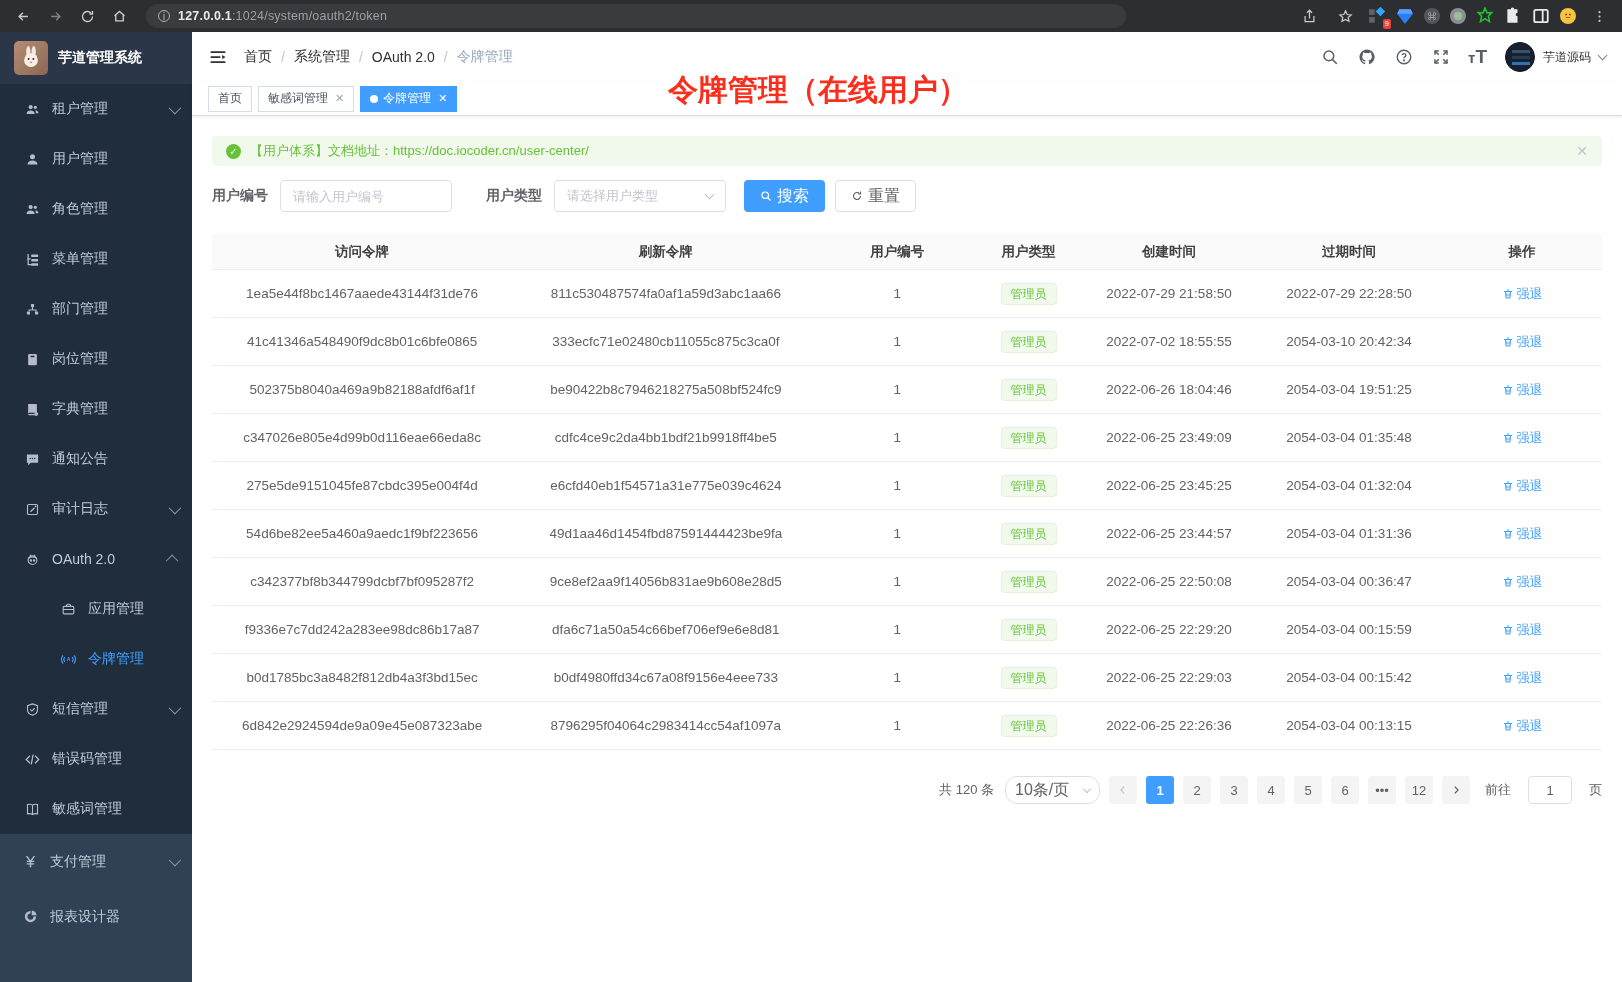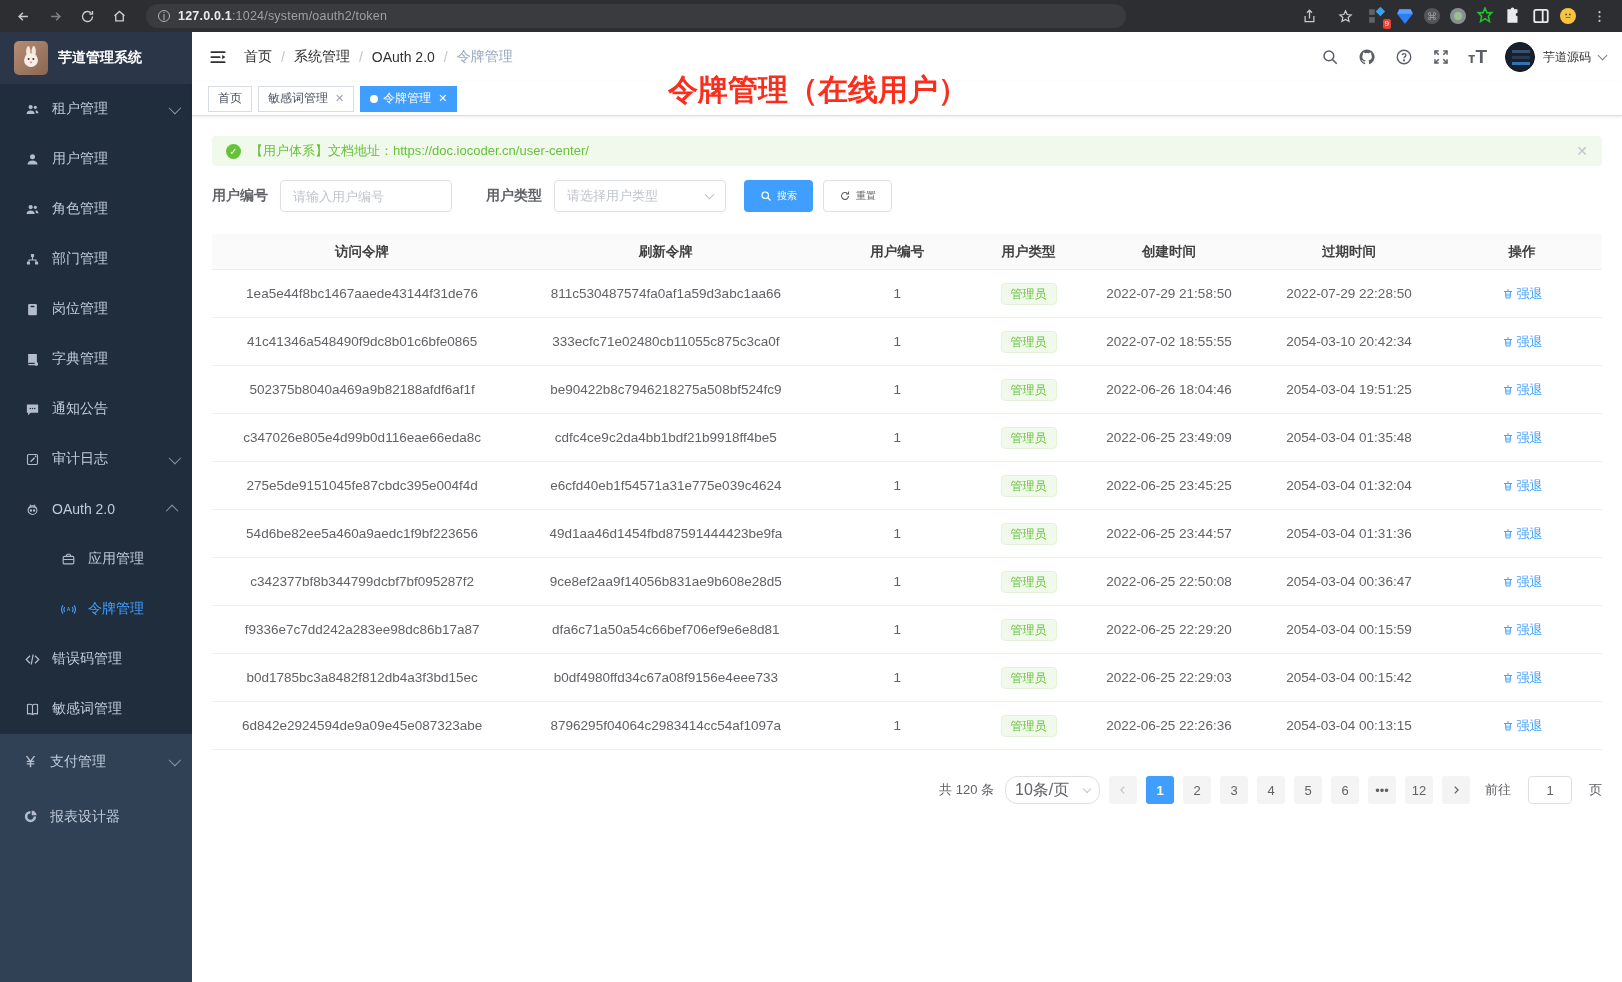--- a/index.html
+++ b/index.html
@@ -73,21 +73,21 @@
   .alert-link { color:#67c23a; text-decoration:none; }
   .alert-close { margin-left:auto; color:#c0c4cc; font-size:14px; cursor:pointer; }
 
   .filters { display:flex; align-items:center; margin-top:14px; gap:10px; }
   .f-label { font-size:14px; font-weight:bold; color:#606266; margin-right:2px; }
   .f-input, .f-select { width:172px; height:32px; border:1px solid #dcdfe6; border-radius:4px; font-size:13px; color:#606266; padding:0 12px; background:#fff; display:flex; align-items:center; }
   .f-input::placeholder { color:#c0c4cc; }
   .f-select { justify-content:space-between; color:#c0c4cc; margin-right:8px; }
   .f-select .caret2 { width:7px; height:7px; border-right:1.4px solid #c0c4cc; border-bottom:1.4px solid #c0c4cc; transform:rotate(45deg); margin-top:-4px; }
   .f-gap { width:14px; }
-  .btn { height:32px; border-radius:4px; font-size:10px; display:inline-flex; align-items:center; gap:5px; padding:0 15px; cursor:pointer; border:1px solid transparent; }
+  .btn { height:32px; border-radius:4px; font-size:16px; display:inline-flex; align-items:center; gap:5px; padding:0 15px; cursor:pointer; border:1px solid transparent; }
   .btn svg { width:12px; height:12px; }
   .btn-primary { background:#409eff; color:#fff; }
   .btn-plain { background:#fff; border-color:#dcdfe6; color:#606266; }
 
   
   .table { margin-top:22px; width:100%; font-size:13.5px; }
   .t-head, .t-row { display:grid; grid-template-columns:21.6% 22.1% 11.2% 7.7% 12.5% 13.4% 11.5%; align-items:center; }
   .t-head { background:#fafafa; height:36px; color:#404040; font-weight:bold; border-bottom:1px solid #ebeef5; }
   .t-row { height:48px; color:#606266; border-bottom:1px solid #ebeef5; }
   .t-cell { text-align:center; overflow:hidden; white-space:nowrap; }
@@ -244,20 +244,32 @@
               <path d="M2.5 19c0-3.6 3-5.4 6.5-5.4s6.5 1.8 6.5 5.4z"></path>
               <circle cx="16.5" cy="8.5" r="2.6"></circle>
               <path d="M16.8 13.2c2.8.3 4.7 1.9 4.7 4.8h-4"></path>
             </svg>
           </span>
           <span class="mi-label">角色管理</span>
         </div>
         <div class="menu-item lv1">
           <span class="mi-icon">
             <svg viewBox="0 0 24 24" fill="currentColor">
+              <rect x="10" y="4" width="11" height="4" rx="1"></rect>
+              <rect x="10" y="11" width="11" height="4" rx="1"></rect>
+              <rect x="10" y="18" width="11" height="4" rx="1"></rect>
+              <path d="M4 3h2v16h5v2H4z"></path>
+              <rect x="4" y="10" width="5" height="2"></rect>
+            </svg>
+          </span>
+          <span class="mi-label">菜单管理</span>
+        </div>
+        <div class="menu-item lv1">
+          <span class="mi-icon">
+            <svg viewBox="0 0 24 24" fill="currentColor">
               <rect x="9.5" y="3" width="5" height="5" rx="1"></rect>
               <rect x="3" y="15" width="5" height="5" rx="1"></rect>
               <rect x="16" y="15" width="5" height="5" rx="1"></rect>
               <path d="M11 8h2v4h5.5v3h-2v-1.5h-9V15h-2v-3H11z"></path>
             </svg>
           </span>
           <span class="mi-label">部门管理</span>
         </div>
         <div class="menu-item lv1">
           <span class="mi-icon">
@@ -322,20 +334,30 @@
           <span class="mi-label">应用管理</span>
         </div>
         <div class="menu-item lv2 active">
           <span class="mi-icon">
             <svg viewBox="0 0 24 24" fill="none" stroke="currentColor" stroke-width="1.8">
               <path d="M6 8a7 7 0 0 0 0 8M3.2 5.5a11 11 0 0 0 0 13M18 8a7 7 0 0 1 0 8M20.8 5.5a11 11 0 0 1 0 13"></path>
               <text x="12" y="15" font-size="8" text-anchor="middle" fill="currentColor" stroke="none" font-weight="bold">A</text>
             </svg>
           </span>
           <span class="mi-label">令牌管理</span>
+        </div>
+        <div class="menu-item lv1">
+          <span class="mi-icon">
+            <svg viewBox="0 0 24 24" fill="none" stroke="currentColor" stroke-width="1.8">
+              <path d="M12 3l8 3v6c0 5-3.5 8-8 9-4.5-1-8-4-8-9V6z"></path>
+              <path d="M8.5 12l2.5 2.5 4.5-4.5"></path>
+            </svg>
+          </span>
+          <span class="mi-label">短信管理</span>
+          <span class="chev down"></span>
         </div>
         <div class="menu-item lv1">
           <span class="mi-icon">
             <svg viewBox="0 0 24 24" fill="none" stroke="currentColor" stroke-width="2">
               <path d="M8 6l-6 6 6 6M16 6l6 6-6 6M13 4l-3 16"></path>
             </svg>
           </span>
           <span class="mi-label">错误码管理</span>
         </div>
         <div class="menu-item lv1">

